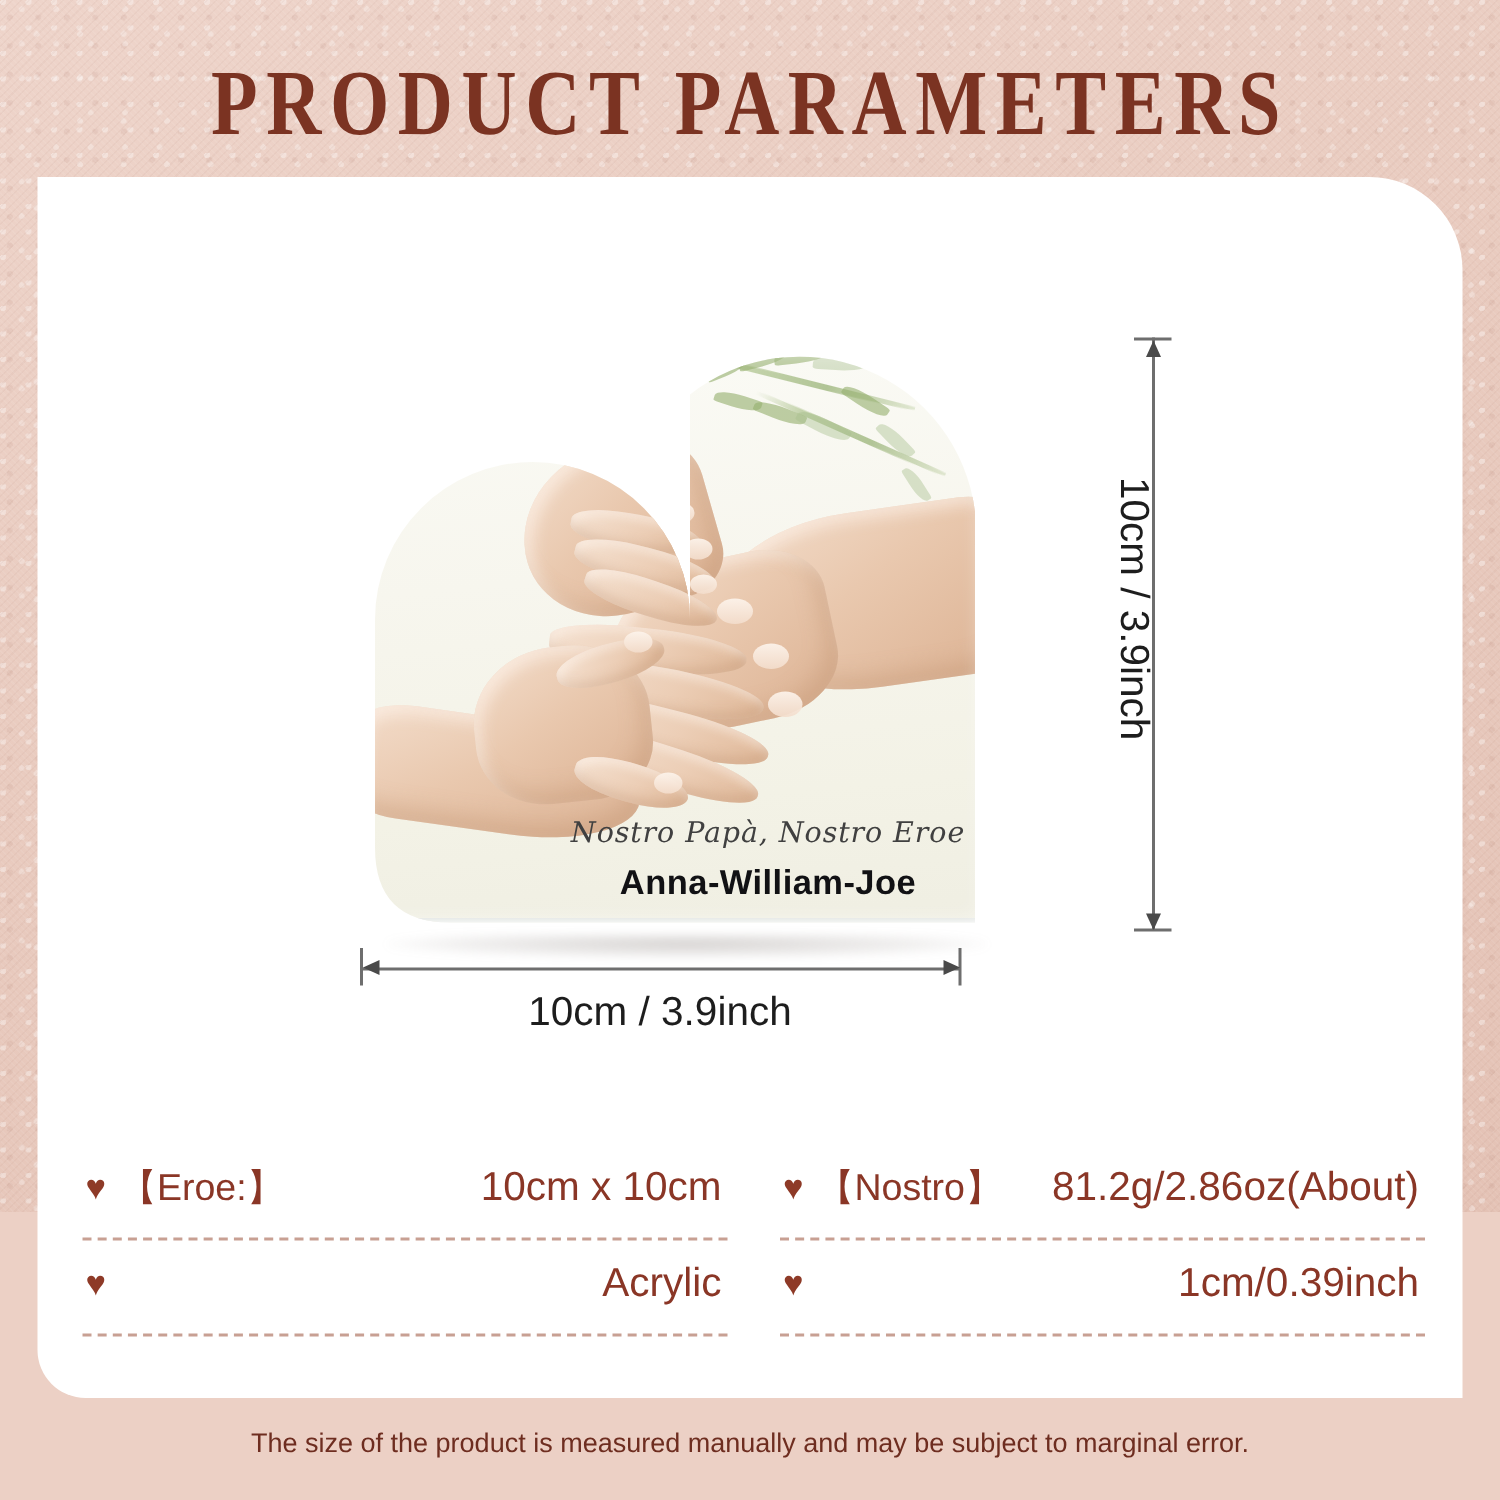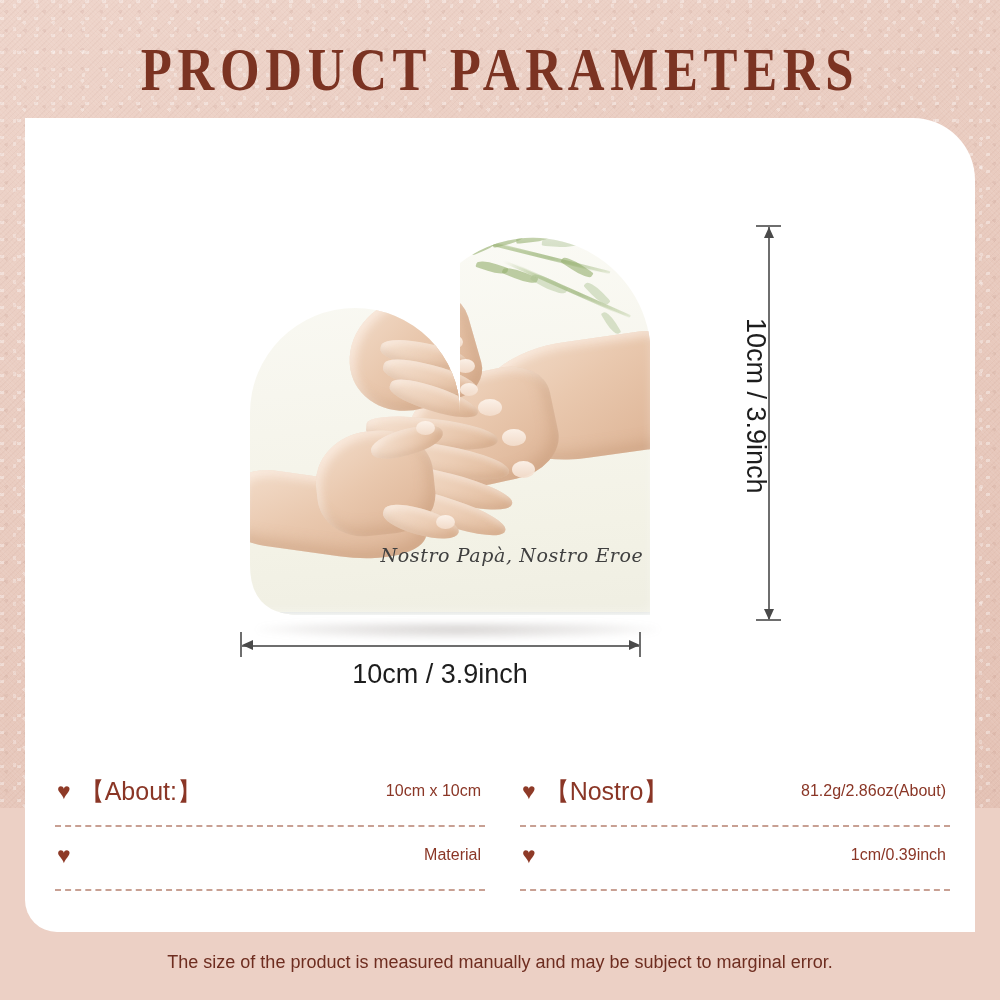--- a/index.html
+++ b/index.html
@@ -268,21 +268,21 @@
     color: #8a3626;
     white-space: nowrap;
   }
   .heart-icon {
     display: inline-block;
     font-size: 23px;
     line-height: 1;
     color: #8e3a27;
   }
   .spec-val {
-    font-size: 16px;
+    font-size: 27px;
     color: #8a3626;
     white-space: nowrap;
   }
   .dashed {
     position: absolute;
     left: 0;
     bottom: 0;
     width: 430px;
     border-top: 2px dashed #c8a093;
   }
@@ -366,20 +366,21 @@
               <div class="nail" style="left:186px; top:198px; width:19px; height:14px;"></div>
               <div class="nail" style="left:206px; top:292px; width:19px; height:14px;"></div>
             </div>
 
             <div class="thickness"></div>
           </div>
 
           <div class="bevel"></div>
 
           <div id="plaque-script">Nostro Papà, Nostro Eroe</div>
+          <div id="plaque-names">Anna-William-Joe</div>
         </div>
       </div>
 
       <div class="dim-line" id="dim-v"></div>
       <div class="dim-line" id="dim-v-cap-t"></div>
       <div class="dim-line" id="dim-v-cap-b"></div>
       <div class="arrow" id="dim-v-arrow-t"></div>
       <div class="arrow" id="dim-v-arrow-b"></div>
       <div id="dim-v-label">10cm / 3.9inch</div>
 
@@ -391,33 +392,33 @@
       <div id="dim-h-label">10cm / 3.9inch</div>
     </div>
 
     <div id="specs">
 
       <div class="spec-col left">
         <div class="spec-row">
           <div class="spec-inner">
             <span class="spec-key">
               <span class="heart-icon">♥</span>
-              <span>【About:】</span>
+              <span>【Eroe:】</span>
             </span>
             <span class="spec-val">10cm x 10cm</span>
           </div>
           <div class="dashed"></div>
         </div>
 
         <div class="spec-row">
           <div class="spec-inner">
             <span class="spec-key">
               <span class="heart-icon">♥</span>
             </span>
-            <span class="spec-val">Material</span>
+            <span class="spec-val">Acrylic</span>
           </div>
           <div class="dashed"></div>
         </div>
       </div>
 
       <div class="spec-col right">
         <div class="spec-row">
           <div class="spec-inner">
             <span class="spec-key">
               <span class="heart-icon">♥</span>

